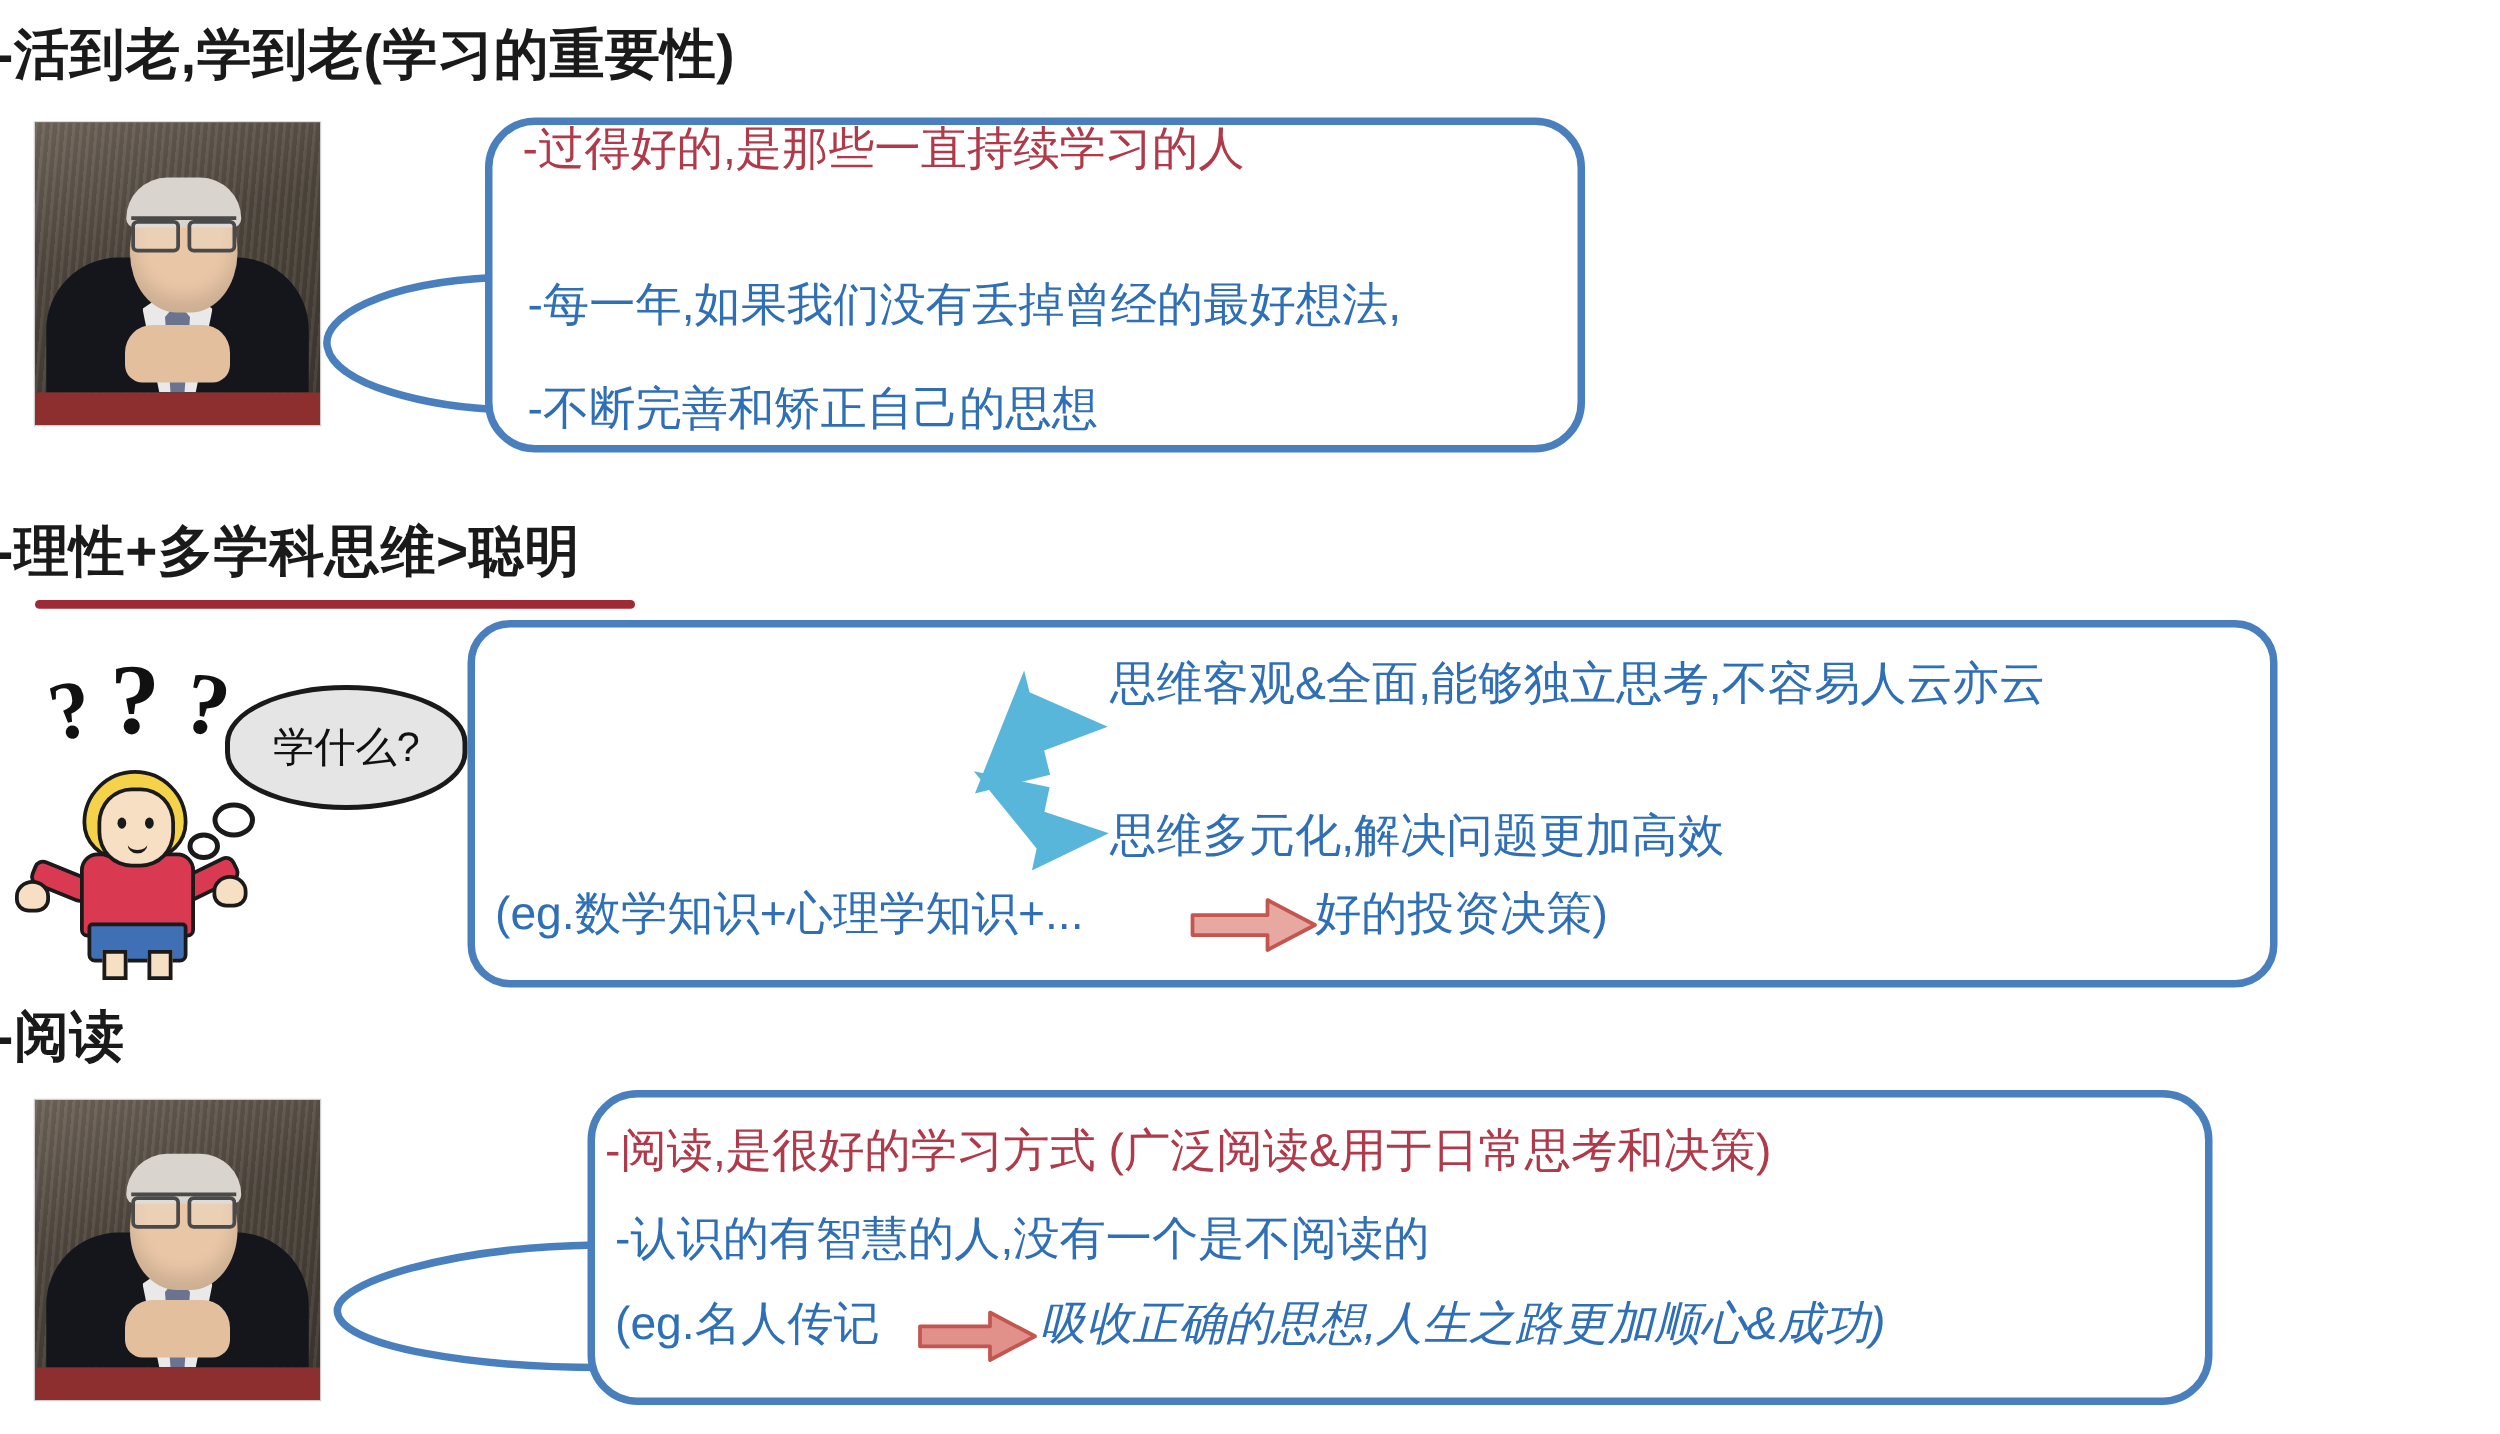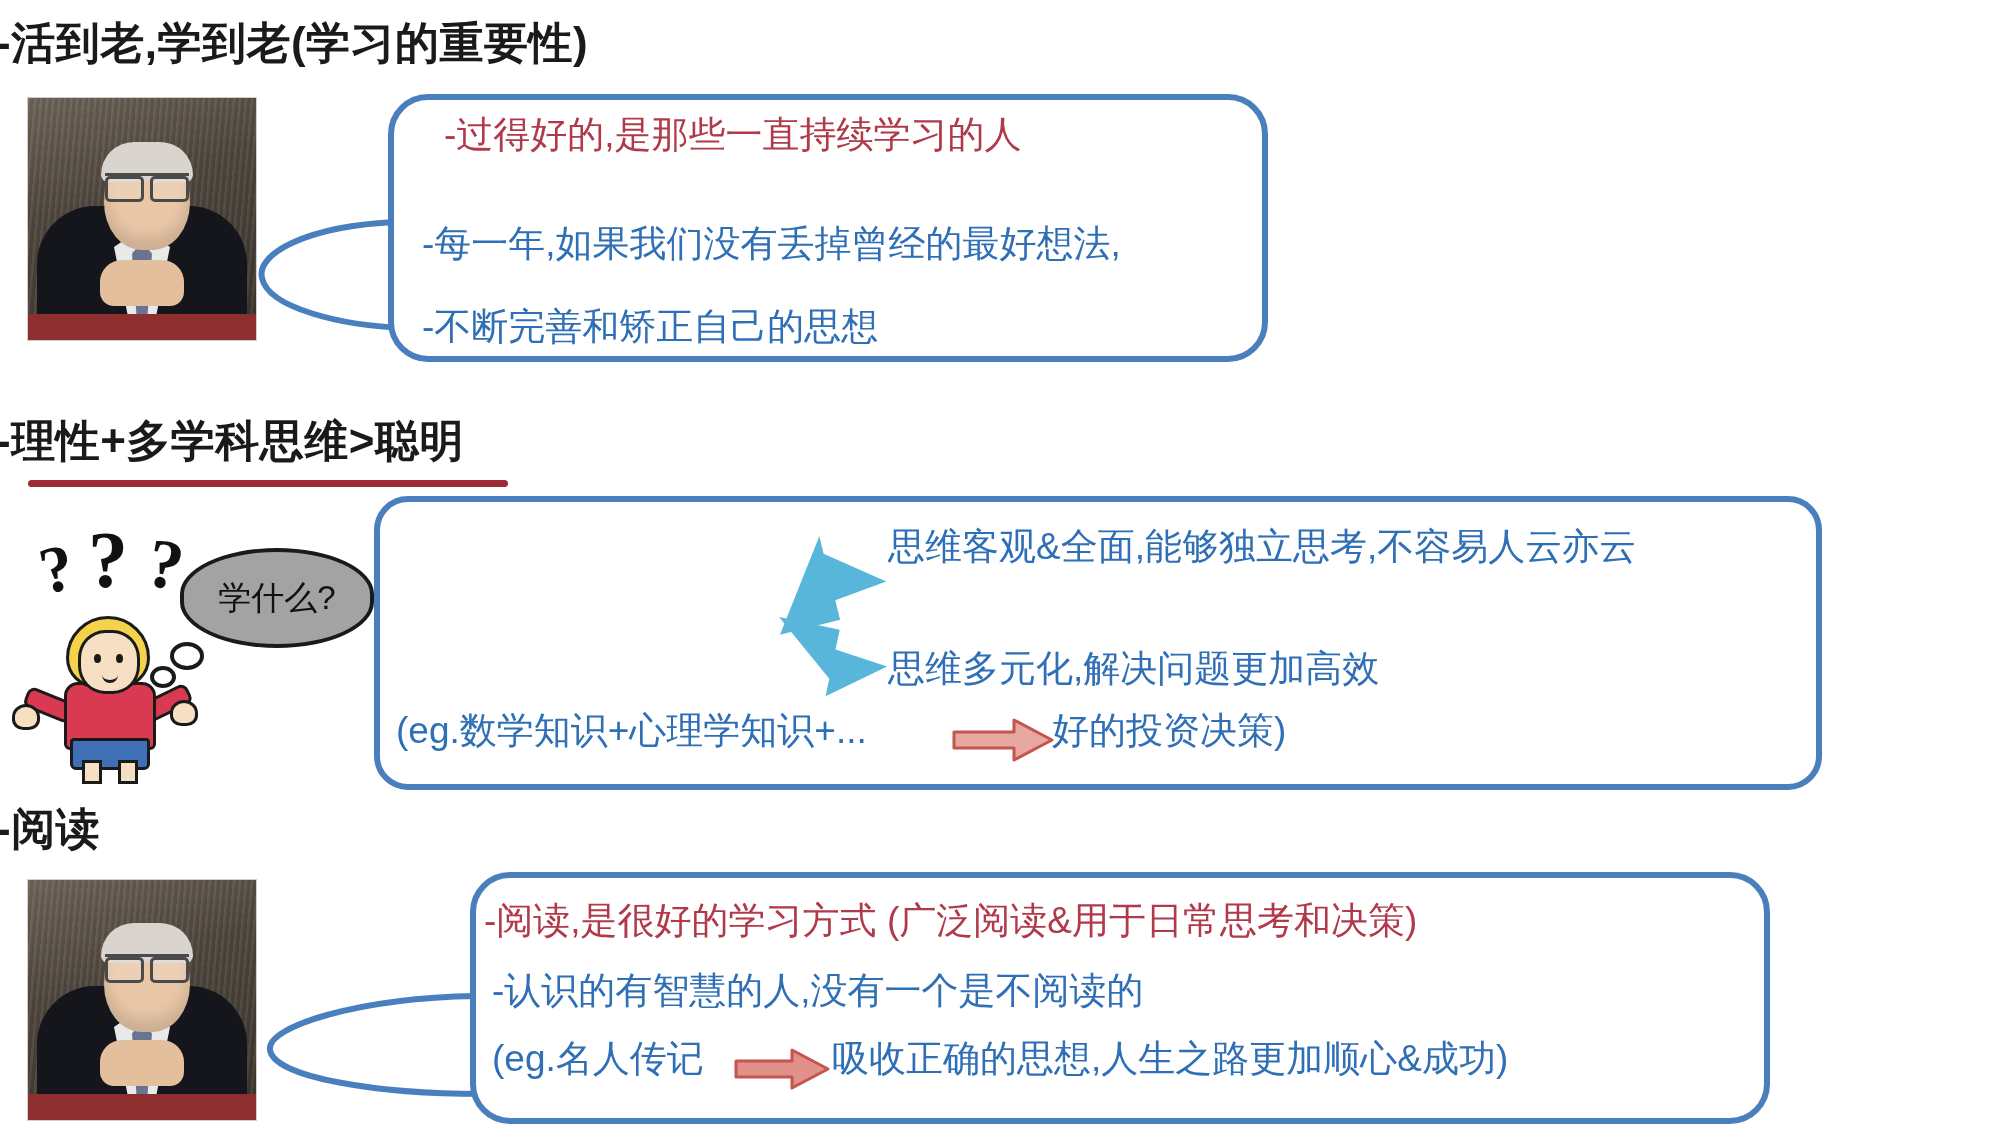--- a/index.html
+++ b/index.html
@@ -162,37 +162,37 @@
   .bubble-line {
     position: absolute;
     white-space: nowrap;
     font-size: 37px;
     line-height: 1.25;
   }
   .red  { color: #b03a4a; }
   .blue { color: #2f6fb5; }
 
   
-  #b1-l1 { left: 418px; top: 112px; margin-left: 26px; }
+  #b1-l1 { left: 418px; top: 96px; }
   #b1-l2 { left: 422px; top: 178px; margin-top: 43px; }
   #b1-l3 { left: 400px; top: 240px; }
   #b1-l4 { left: 422px; top: 304px; }
 
   
   #b2-center { left: 396px; top: 580px; }
   #b2-top    { left: 888px; top: 524px; }
   #b2-bottom { left: 888px; top: 646px; }
   #b2-eg-a   { left: 396px; top: 708px; color: #2f6fb5; text-align: center; }
   #b2-eg-b   { left: 1052px; top: 708px; color: #2f6fb5; }
 
   
   #b3-l1 { left: 484px; top: 898px; }
   #b3-l2 { left: 492px; top: 968px; }
   #b3-l3a { left: 492px; top: 1036px; color:#2f6fb5; }
-  #b3-l3b { left: 832px; top: 1036px; color:#2f6fb5; }
+  #b3-l3b { left: 832px; top: 1036px; color:#2f6fb5;font-style:italic; }
 
   
   .arrow-svg { position: absolute; }
 
   
   #girl-group {
     position: absolute;
     left: 20px;
     top: 520px;
     width: 350px;
@@ -209,21 +209,21 @@
   #q1 { left: 20px; top: 16px; transform: rotate(-12deg); font-size: 66px;}
   #q2 { left: 68px; top: 0px;  font-size: 80px; }
   #q3 { left: 128px; top: 10px; transform: rotate(10deg); font-size: 70px;}
 
   .think-cloud {
     position: absolute;
     left: 160px; top: 28px;
     width: 186px; height: 92px;
     border: 4px solid #1a1a1a;
     border-radius: 50% / 46%;
-    background: #a3a3a3;
+    background: #e5e5e5;
   }
   .think-cloud .cloud-text {
     position: absolute;
     left: 0; right: 0; top: 50%;
     transform: translateY(-50%);
     text-align: center;
     font-size: 33px;
     color: #111;
   }
   .cloud-dot {

